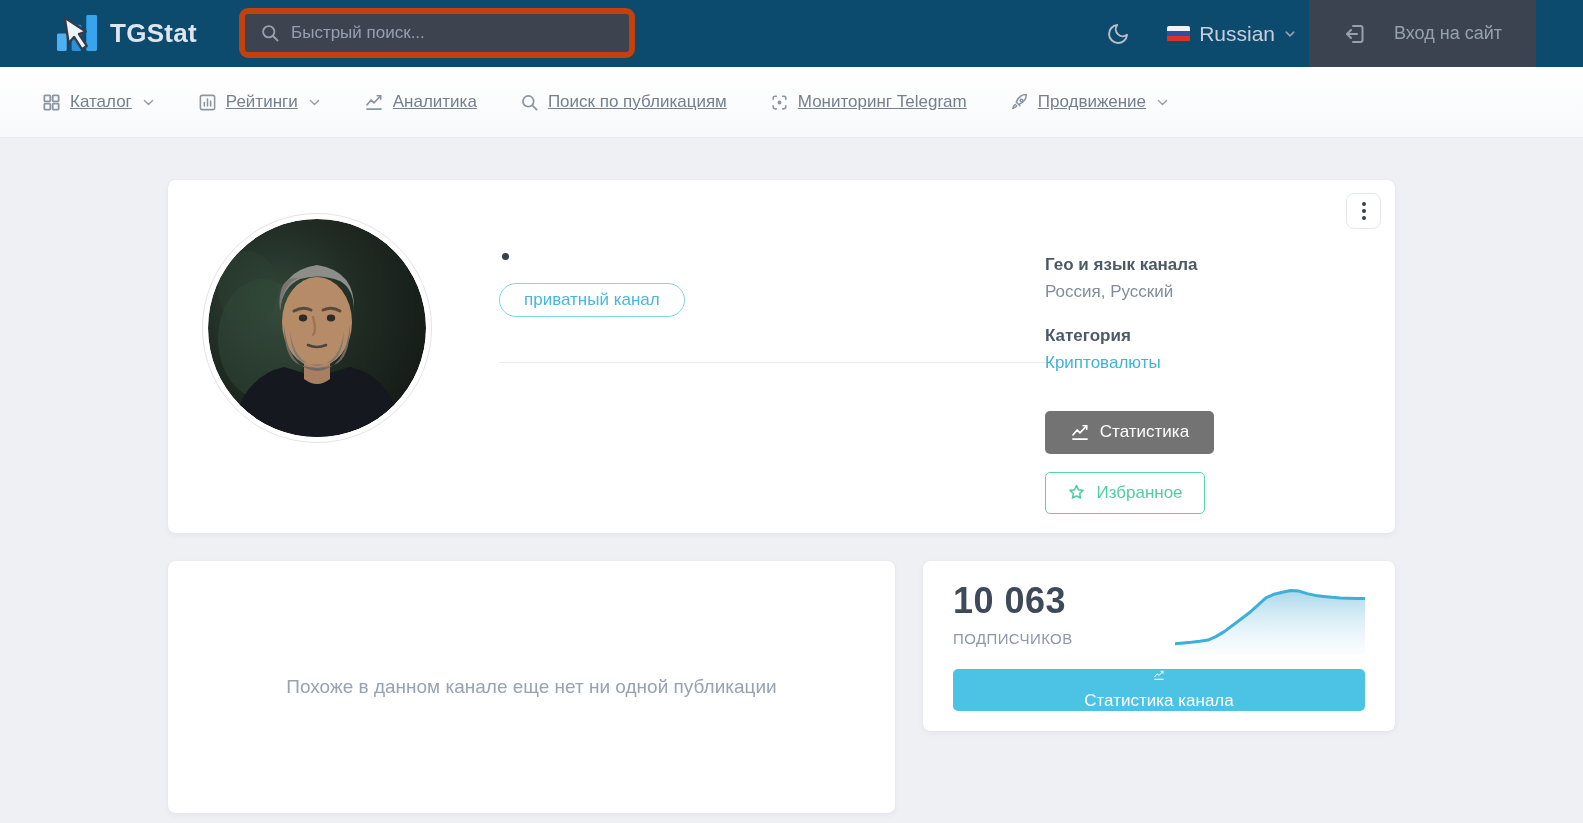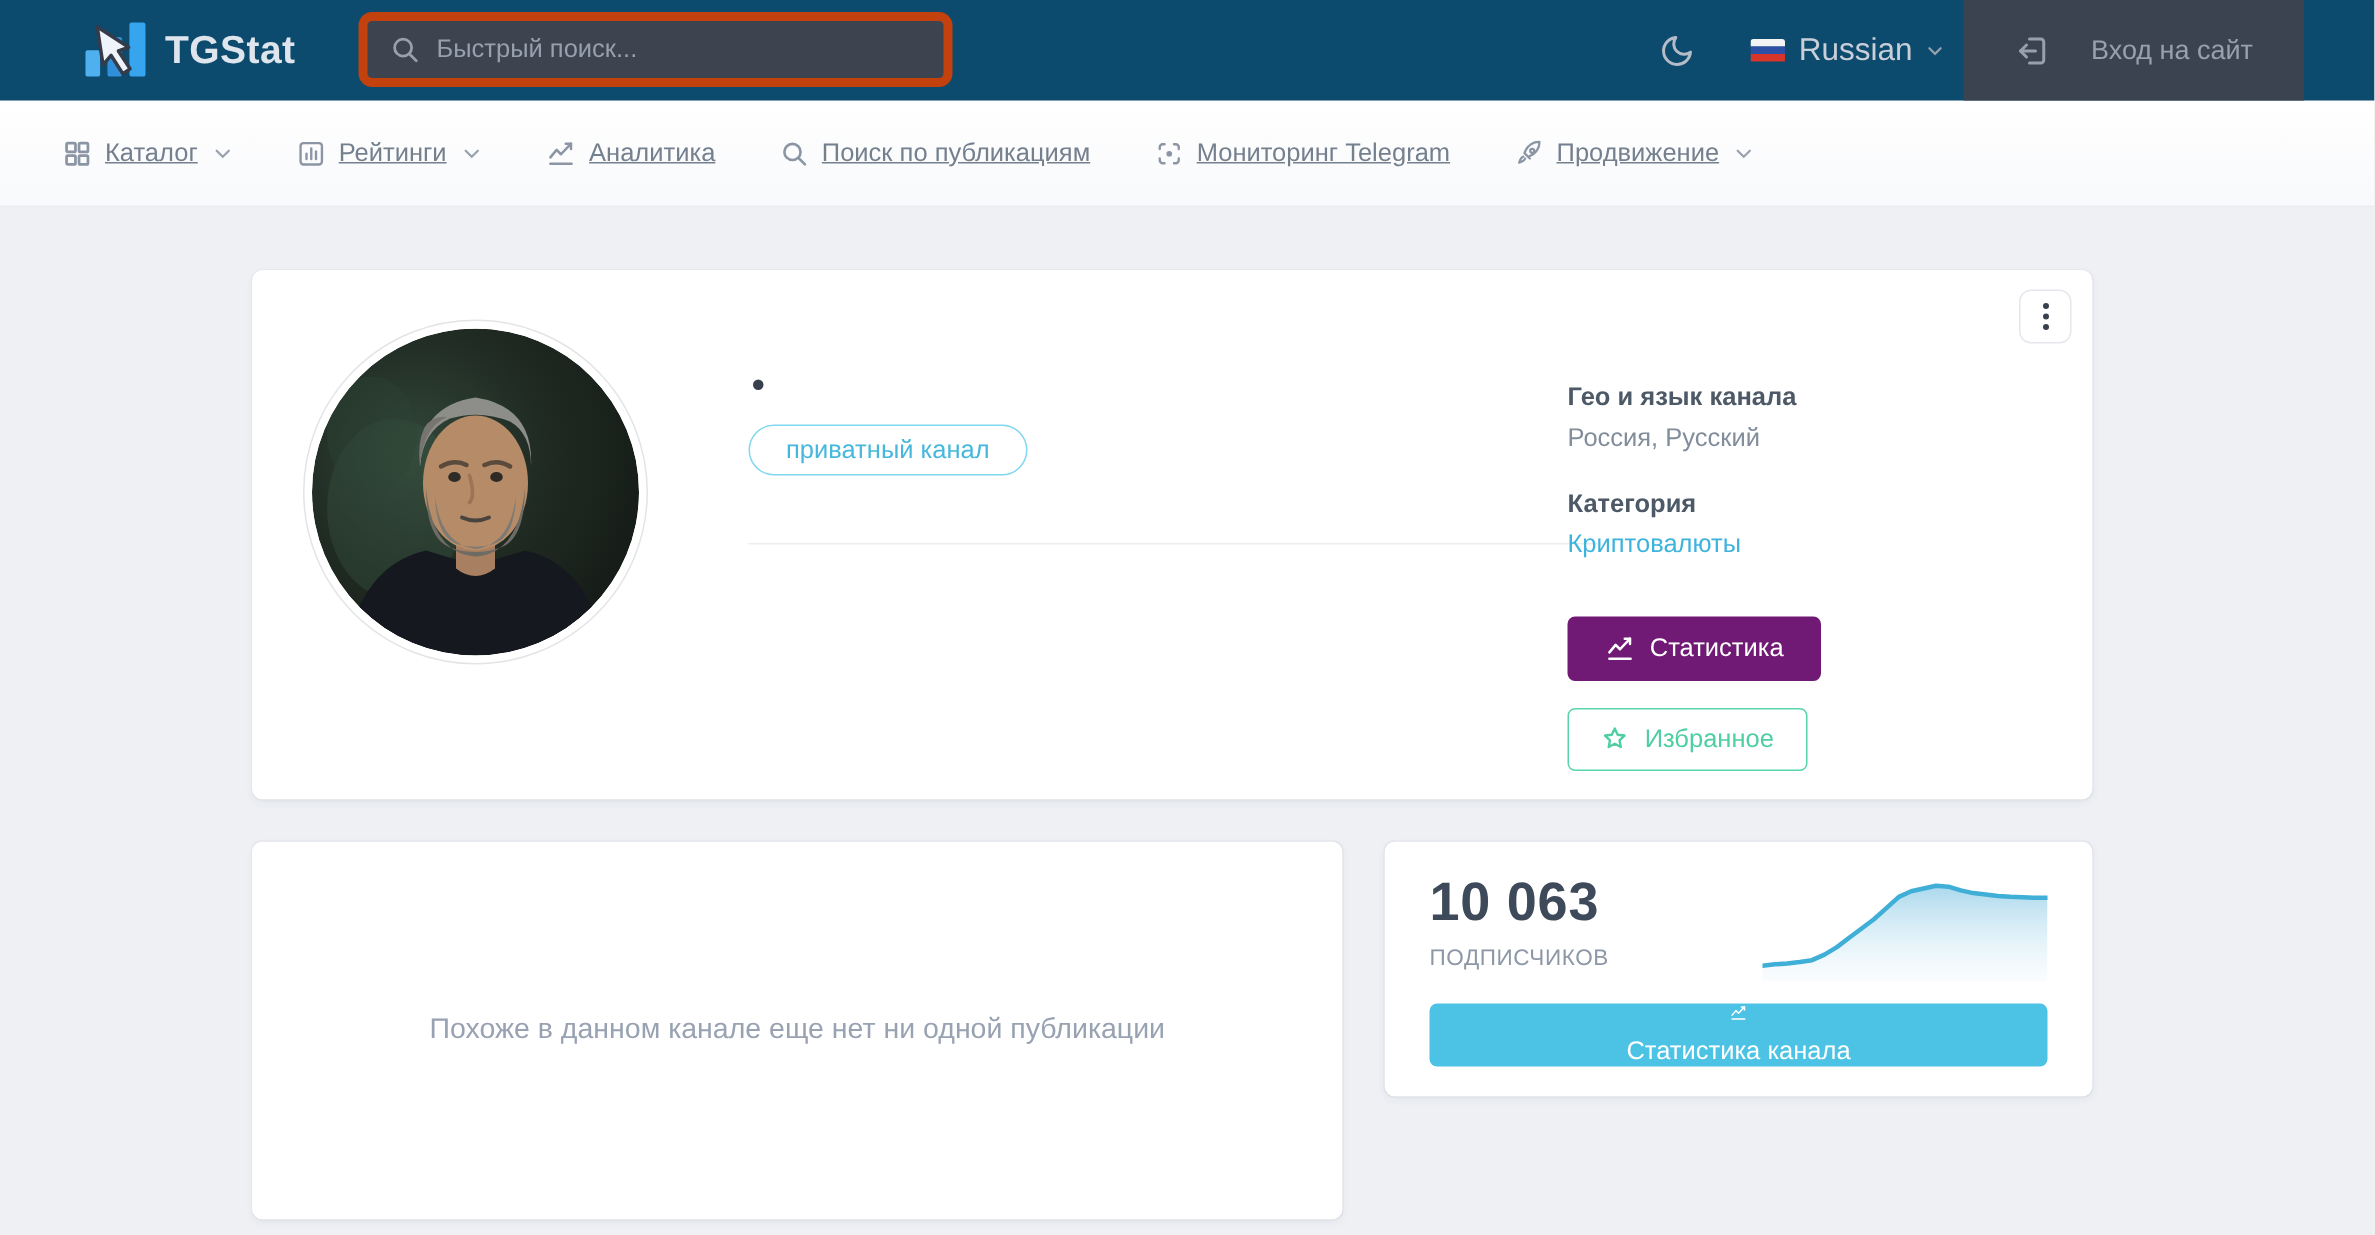--- a/index.html
+++ b/index.html
@@ -52,21 +52,21 @@
   .mid-divider { margin-top:45px; border-bottom:1px solid #ecedf0; width:100%; }
 
   .side-col { position:absolute; top:74px; right:30px; width:320px; display:flex;
               flex-direction:column; align-items:flex-start; text-align:right; }
   .side-label { font-size:17px; font-weight:700; color:#4d5966; line-height:1.35; }
   .side-value { font-size:17px; color:#828d9b; line-height:1.35; margin-top:4px; }
   .side-link  { font-size:17px; color:#3eb3dc; line-height:1.35; margin-top:4px; cursor:pointer; }
   .gap21 { height:21px; }
   .btn { display:flex; align-items:center; justify-content:center; gap:10px; border-radius:5px;
          font-size:17px; cursor:pointer; border:none; font-family:inherit; }
-  .btn-stats { margin-top:36px; width:169px; height:43px; background:#701a75; color:#fff; }
+  .btn-stats { margin-top:36px; width:169px; height:43px; background:#737373; color:#fff; }
   .btn-fav { margin-top:18px; width:160px; height:42px; background:#fff; border:1px solid #57d5a8; color:#4fcfa1; }
 
   .kebab-btn { position:absolute; top:13px; right:14px; width:35px; height:36px; border:1px solid #e4e8ed;
                border-radius:8px; background:#fff; display:flex; align-items:center; justify-content:center;
                cursor:pointer; }
   .kebab-btn .dots { display:flex; flex-direction:column; gap:3px; }
   .kebab-btn .dots i { width:4px; height:4px; border-radius:50%; background:#39404d; }
 
   .row2 { display:flex; gap:28px; margin-top:28px; }
   .posts-card { width:727px; height:252px; display:flex; align-items:center; justify-content:center; }

